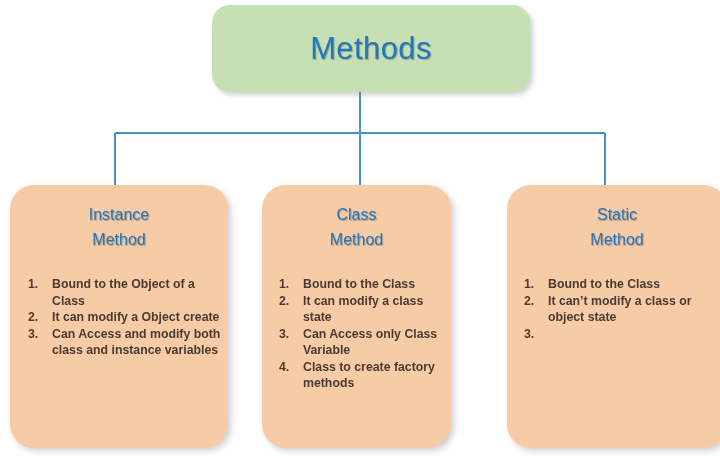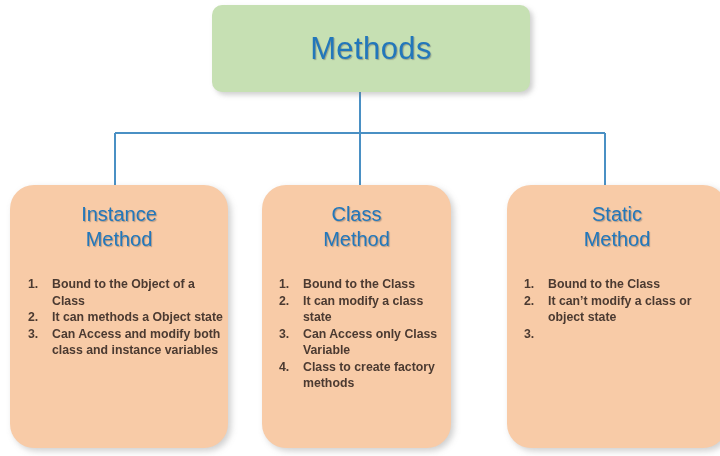--- a/index.html
+++ b/index.html
@@ -30,21 +30,21 @@
   }
 
   
   .root-node {
     position: absolute;
     left: 212px;
     top: 5px;
     width: 318px;
     height: 87px;
     background: #C6E0B3;
-    border-radius: 10px;
+    border-radius: 18px;
     box-shadow: 3px 3px 5px rgba(120,120,120,0.35);
     display: flex;
     align-items: center;
     justify-content: center;
   }
   .root-title {
     color: #2277BB;
     font-size: 31px;
     letter-spacing: 0.4px;
     text-shadow: 1px 1px 1px rgba(90,90,90,0.45);
@@ -60,21 +60,21 @@
     box-shadow: 3px 3px 6px rgba(120,120,120,0.35);
     box-sizing: border-box;
   }
   .child-node.n1 { left: 10px;  width: 218px; }
   .child-node.n2 { left: 262px; width: 189px; }
   .child-node.n3 { left: 507px; width: 220px; }
 
   .child-title {
     text-align: center;
     color: #2277BB;
-    font-size: 20px;
+    font-size: 16px;
     line-height: 25px;
     margin-top: 17px;
     text-shadow: 1px 1px 1px rgba(90,90,90,0.45);
   }
   .child-title span { display: block; }
 
   .child-list {
     margin: 0;
     padding: 0;
     list-style: none;
@@ -122,21 +122,21 @@
       <span>Instance</span>
       <span>Method</span>
     </div>
     <ul class="child-list">
       <li>
         <span class="li-num">1.</span>
         <span class="li-text">Bound to the Object of a Class</span>
       </li>
       <li>
         <span class="li-num">2.</span>
-        <span class="li-text">It can methods a Object state</span>
+        <span class="li-text">It can modify a Object create</span>
       </li>
       <li>
         <span class="li-num">3.</span>
         <span class="li-text">Can Access and modify both class and instance variables</span>
       </li>
     </ul>
   </div>
 
   <div class="child-node n2">
     <div class="child-title">

